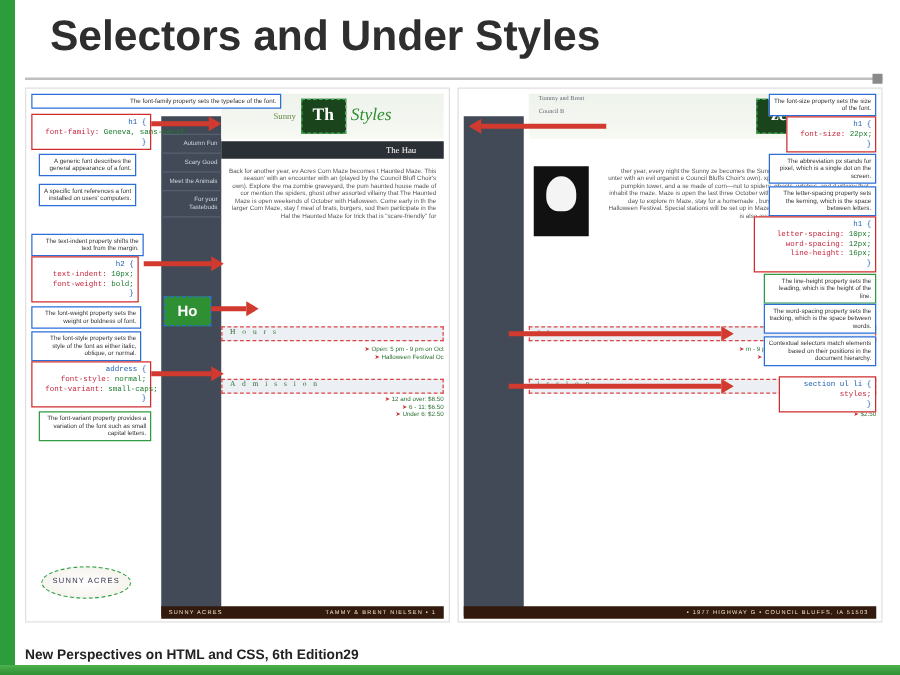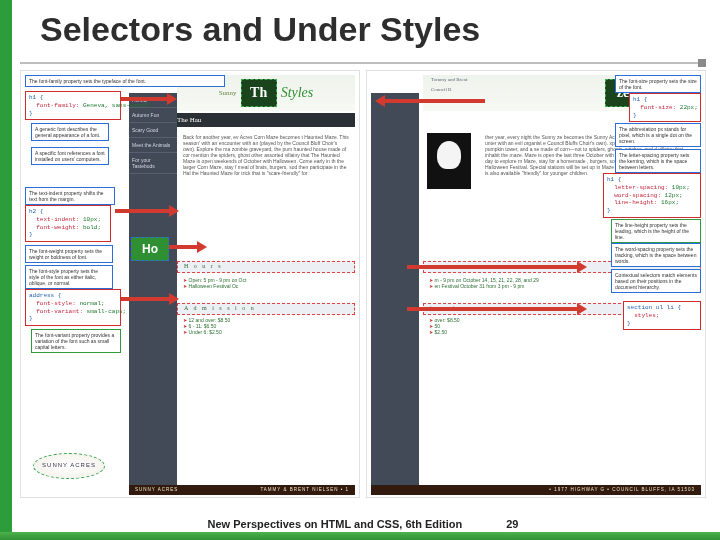--- a/index.html
+++ b/index.html
@@ -41,20 +41,21 @@
     width:8px; height:8px;
     background:#8a8a8a;
   }
   .content {
     position: absolute;
     left: 20px; right: 14px;
     top: 70px;
     bottom: 42px;
     display: flex;
     gap: 6px;
+    text-align: right;
   }
   .panel {
     flex: 1;
     position: relative;
     border: 1px solid #e0e0e0;
     overflow: hidden;
     font-size: 5.5px;
     line-height: 1.2;
   }
   .sidebar {
@@ -82,21 +83,21 @@
     display:inline-flex; align-items:center; justify-content:center;
     border:1px dashed #3fae52;
   }
   .mast-th  { width:36px; height:28px; font-size:14px; }
   .mast-ze  { width:36px; height:28px; font-size:14px; }
   .mast-acres{ color:#2f8f33; font-size:14px; font-style:italic; margin-left:4px; }
   .headline-bar{
     position:absolute;
     left:156px; right:4px; top:42px;
     background:#2b2f36; color:#fff;
-    font-size:7px; padding:3px 0;
+    font-size:7px; padding:3px 22px;
     font-family: Georgia, serif;
   }
   .headline-bar.b{ left:56px; }
   .body-text{
     position:absolute;
     left:156px; right:4px; top:60px;
     font-size:5px; color:#555;
     padding:3px 6px;
     height:78px;
     overflow:hidden;
@@ -198,22 +199,22 @@
   }
   .ghost::after{
     content:""; position:absolute; left:10px; top:8px;
     width:24px; height:28px; border-radius:50% 50% 40% 40%;
     background:#f4f4f4;
   }
   
   .page-footer{
     position:absolute;
     left:20px; right:14px; bottom:10px;
-    display:flex; justify-content:center;
-    font-size:11px; color:#222;gap:44px;
+    display:flex; justify-content:flex-start;
+    font-size:11px; color:#222;
   }
   .page-footer .book{ font-weight:700; }
   .page-footer .num{ font-weight:700; }
   .bottom-bar{
     position:absolute;
     left:0; right:0; bottom:0;
     height:8px;
     background:linear-gradient(#4db24e,#2f8f33);
   }
 </style>

